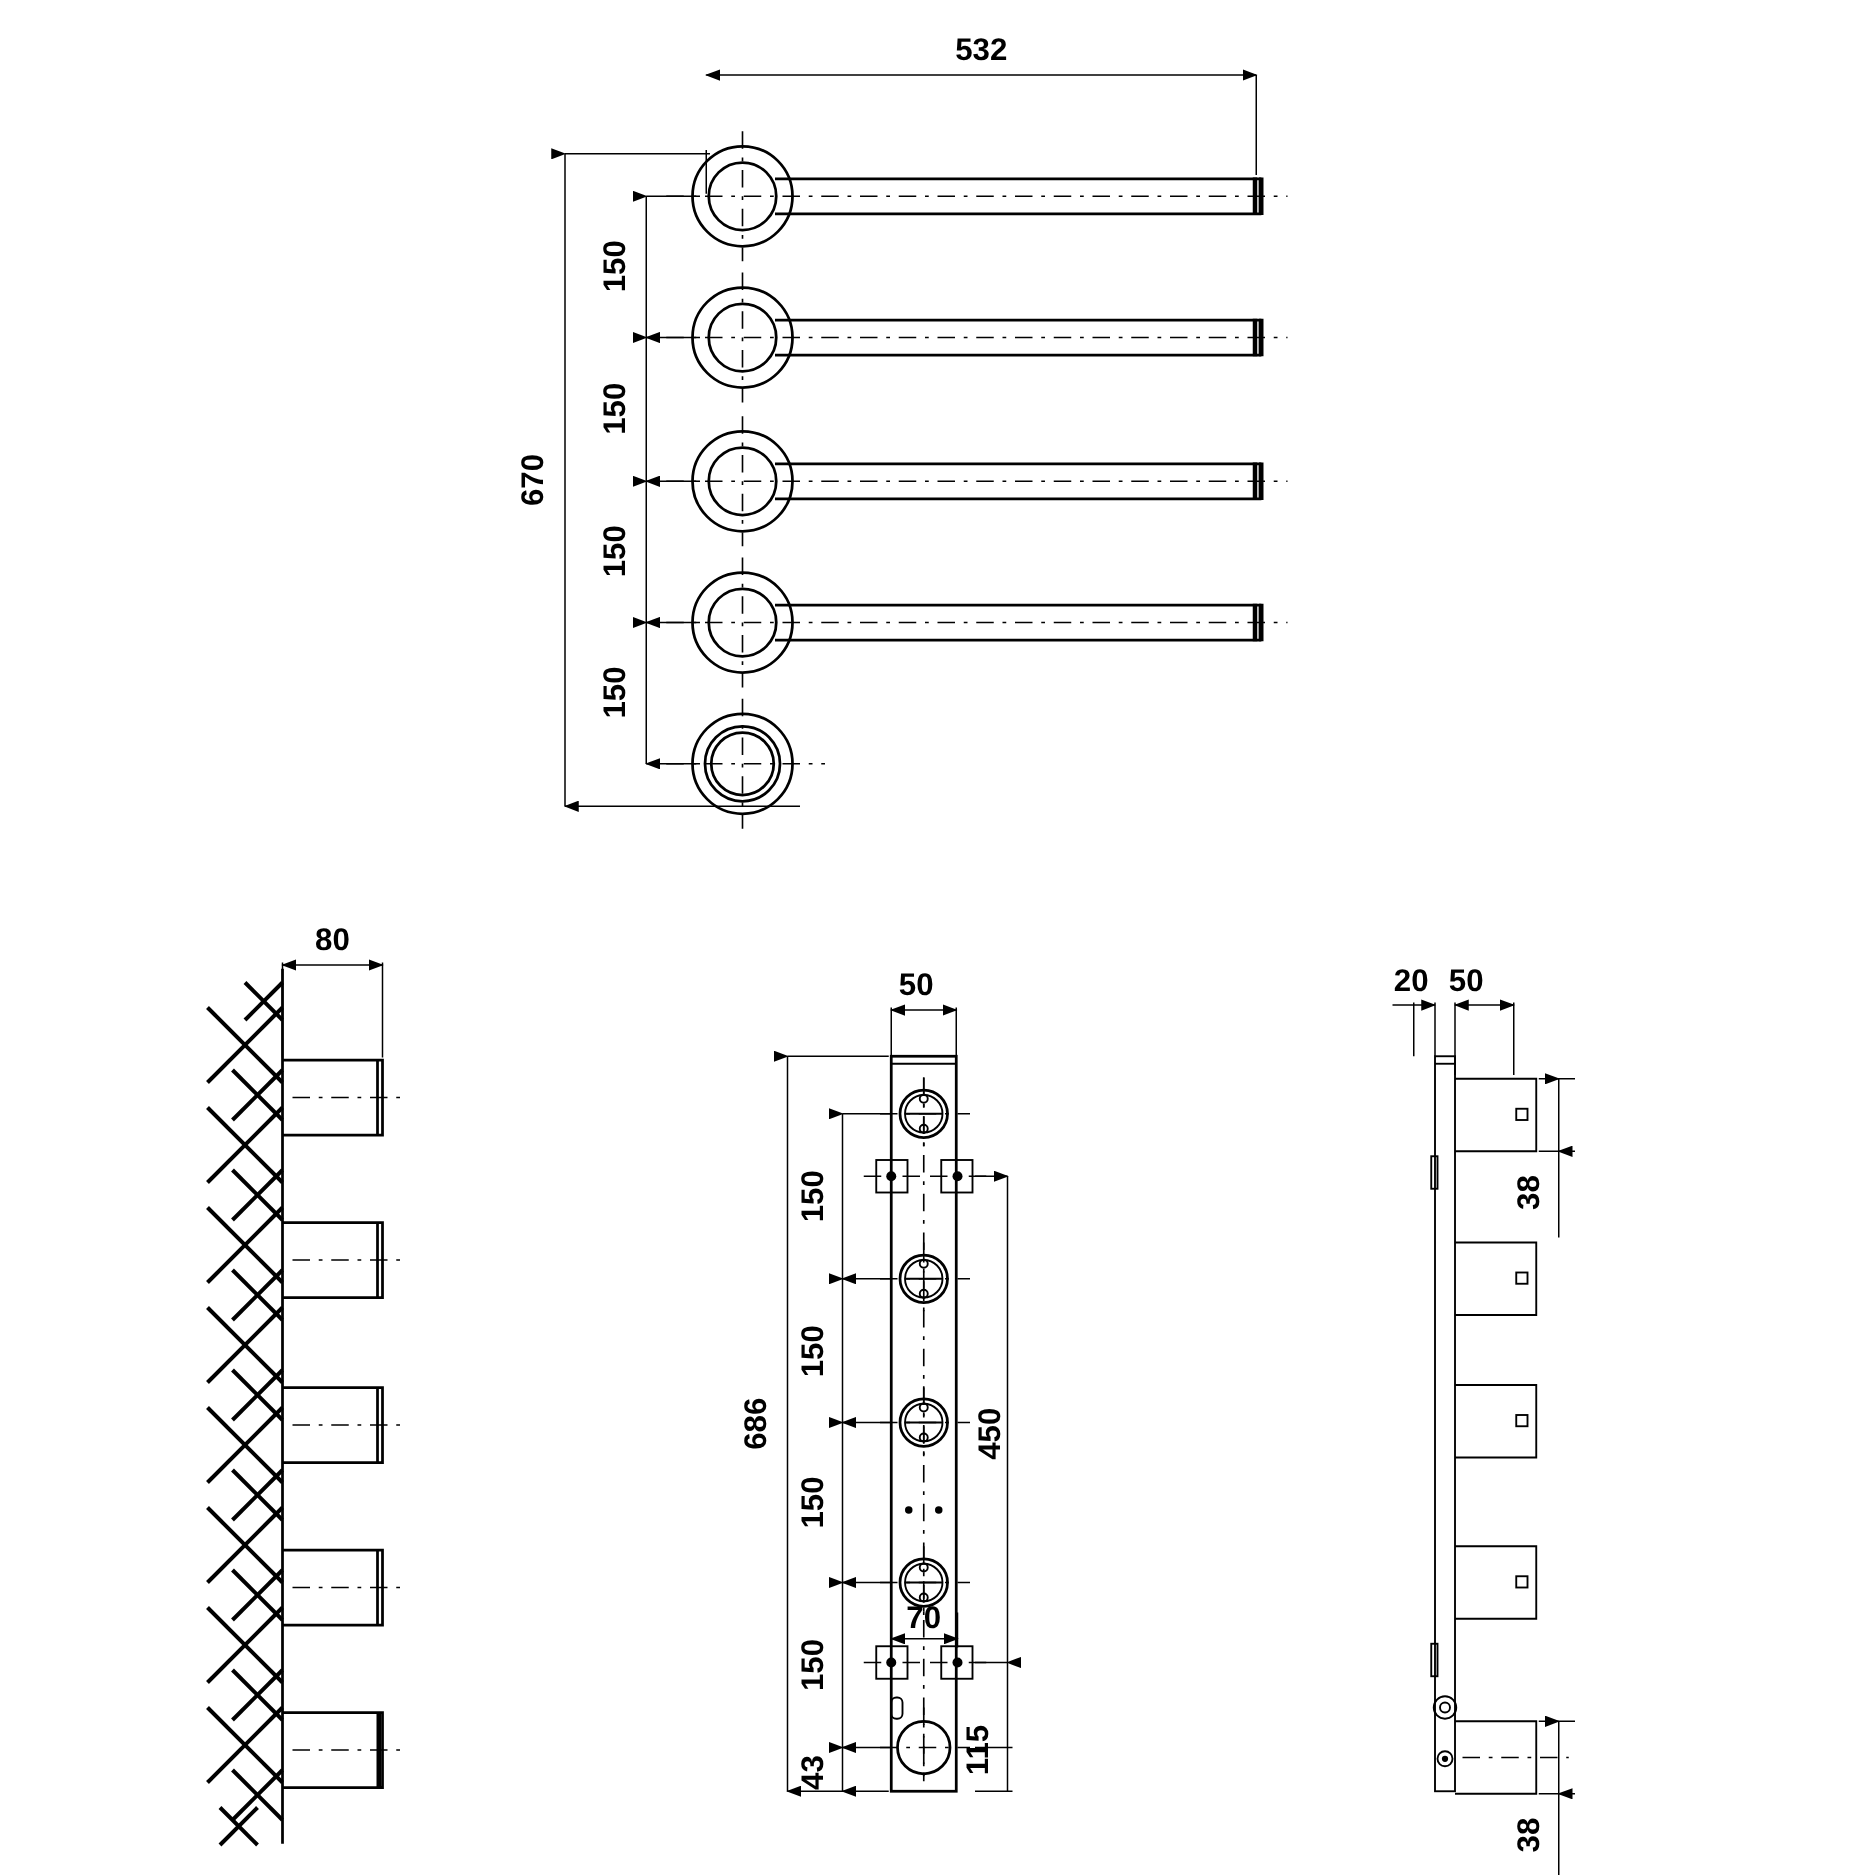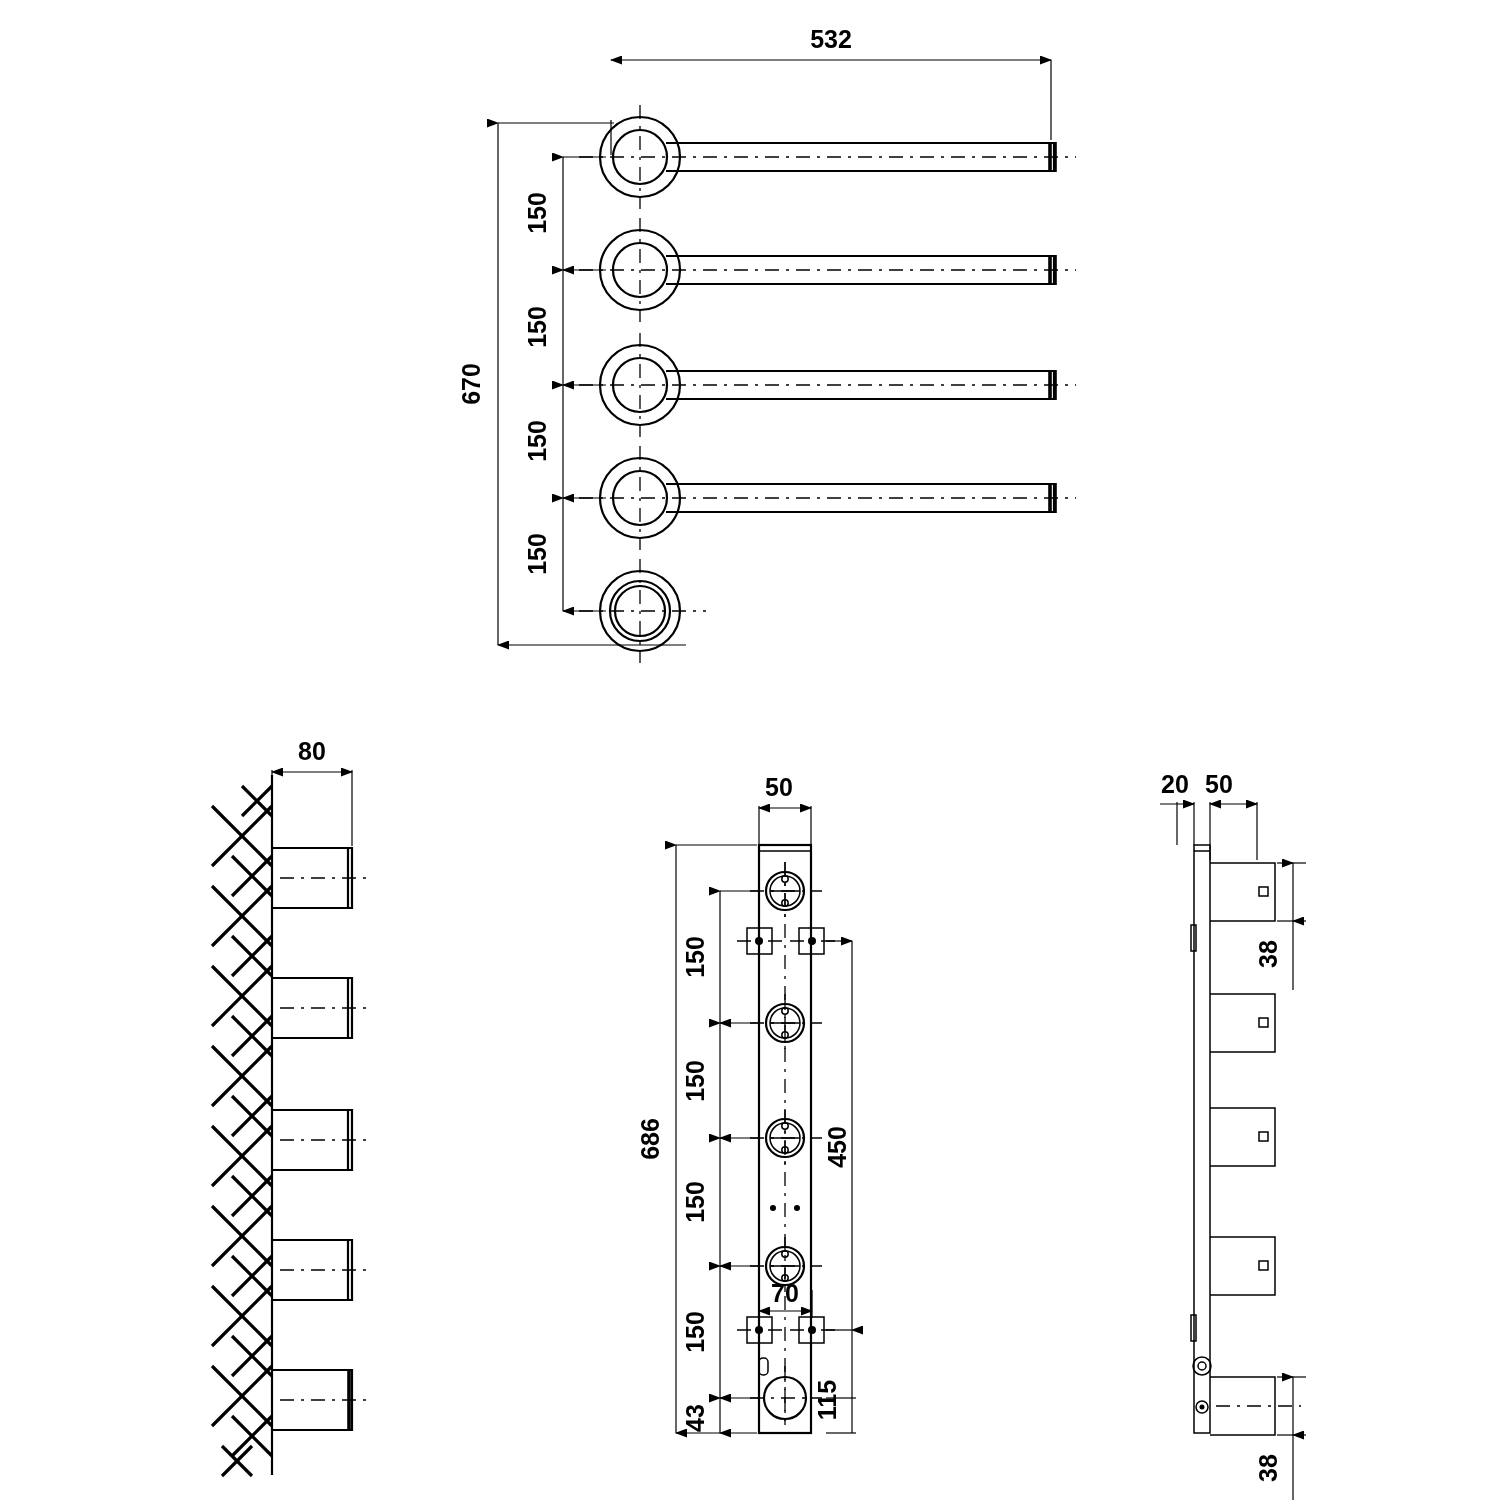--- a/index.html
+++ b/index.html
@@ -11,21 +11,20 @@
   body {
     width: 1500px;
     height: 1500px;
     font-family: "Liberation Sans", sans-serif;
     overflow: hidden;
   }
   #drawing-root {
     position: relative;
     width: 1272px;
     height: 1500px;
-    margin-left: 46px;
   }
   svg#cad {
     position: absolute;
     top: 0; left: 0;
     width: 1500px;
     height: 1500px;
     display: block;
   }
   .dim-text {
     font-family: "Liberation Sans", sans-serif;

